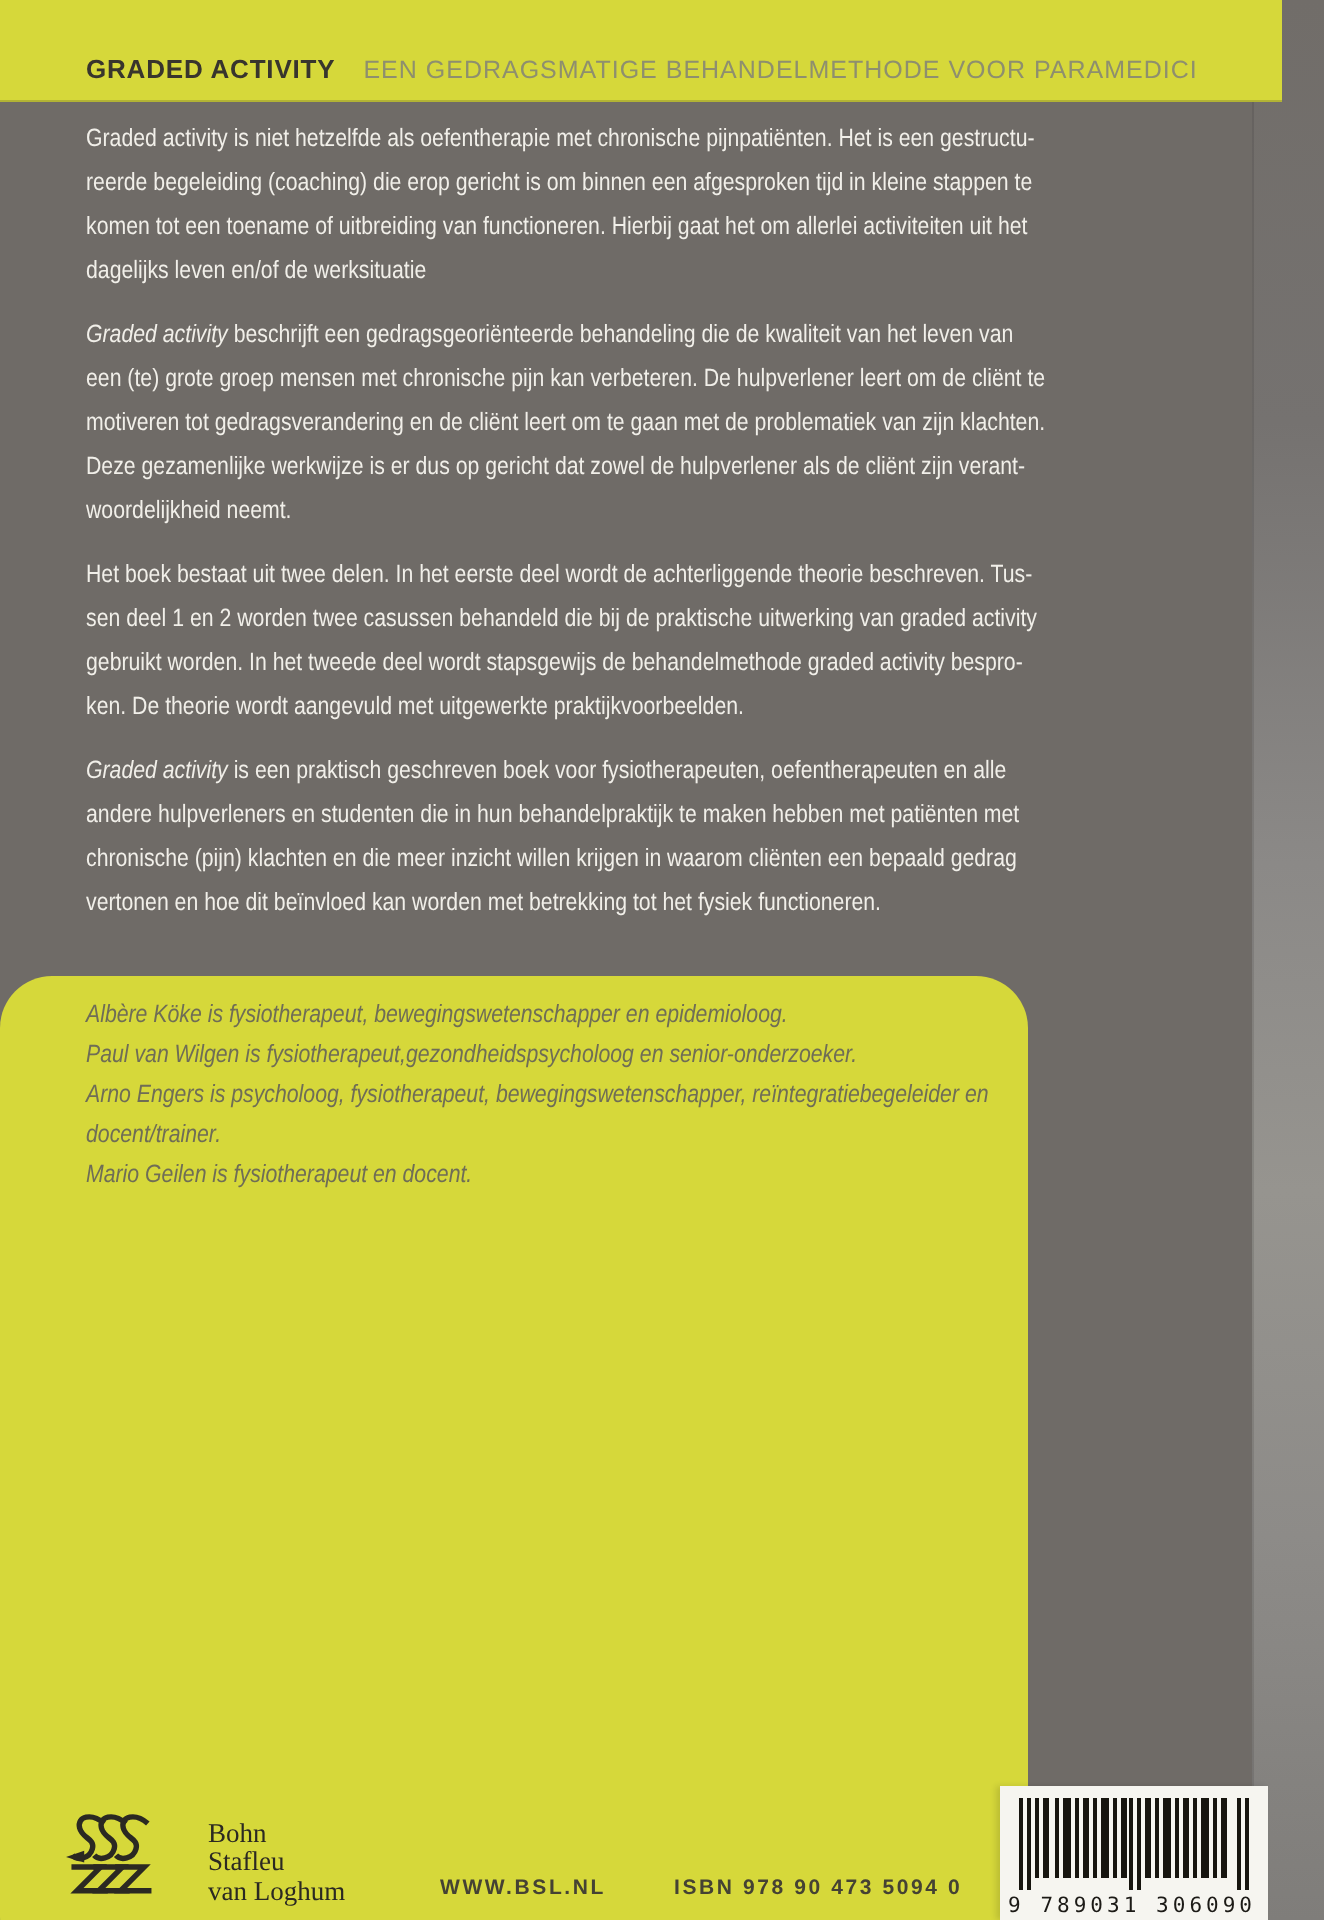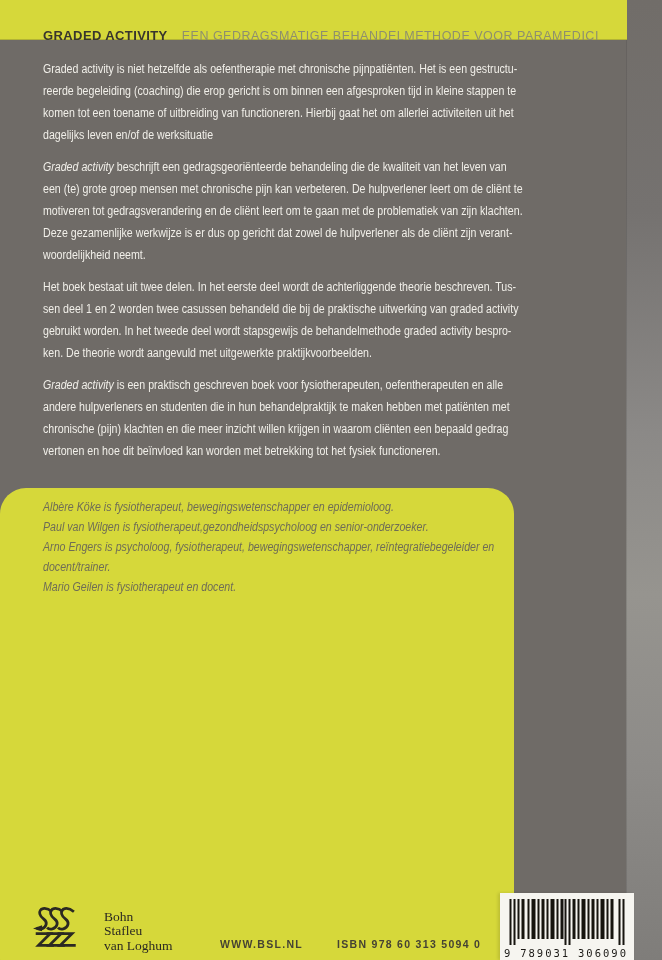--- a/index.html
+++ b/index.html
@@ -21,23 +21,24 @@
     font-family:"Liberation Sans","DejaVu Sans",sans-serif;
   }
   
   .page-edge{
     position:absolute;top:0;right:0;width:35px;height:960px;
     background:linear-gradient(180deg,#716d69 0%,#757270 22%,#8b8987 45%,#96948f 62%,#8d8b88 80%,#7f7d7a 100%);
     border-left:1px solid rgba(0,0,0,0.10);
   }
   
   .band{
-    position:absolute;top:0;left:0;width:627px;height:40px;
+    position:absolute;top:0;left:0;width:627px;height:51px;
     background:var(--yellow);
     box-shadow:inset 0 -1px 0 rgba(70,68,40,0.25);
+    padding-left:14px;
   }
   .band-inner{
     position:absolute;left:43px;top:27px;line-height:16px;white-space:nowrap;
   }
   .title{
     font-weight:bold;font-size:13px;letter-spacing:0.4px;color:var(--title-dark);
   }
   .subtitle{
     font-size:12.5px;letter-spacing:0.5px;color:var(--subtitle-olive);margin-left:14px;
   }
@@ -139,21 +140,21 @@
         </g>
         <polygon points="0,25.5 10,22 10,28.5" fill="#2b2922"></polygon>
       </svg>
       <div class="publisher-name">Bohn
 Stafleu
 van Loghum</div>
     </div>
 
     <div class="meta-line">
       <span>WWW.BSL.NL</span>
-      <span>ISBN 978 60 313 5094 0</span>
+      <span>ISBN 978 90 473 5094 0</span>
       <span>NUR 890</span>
     </div>
   </section>
 
   <div class="barcode-label">
     <svg class="barcode-bars" width="116" height="46" viewBox="0 0 115 46" aria-hidden="true">
       <g fill="#17150f">
         <rect x="0" y="0" width="2" height="46"></rect>
           <rect x="4" y="0" width="2" height="46"></rect>
         <rect x="8" y="0" width="2" height="40"></rect>

